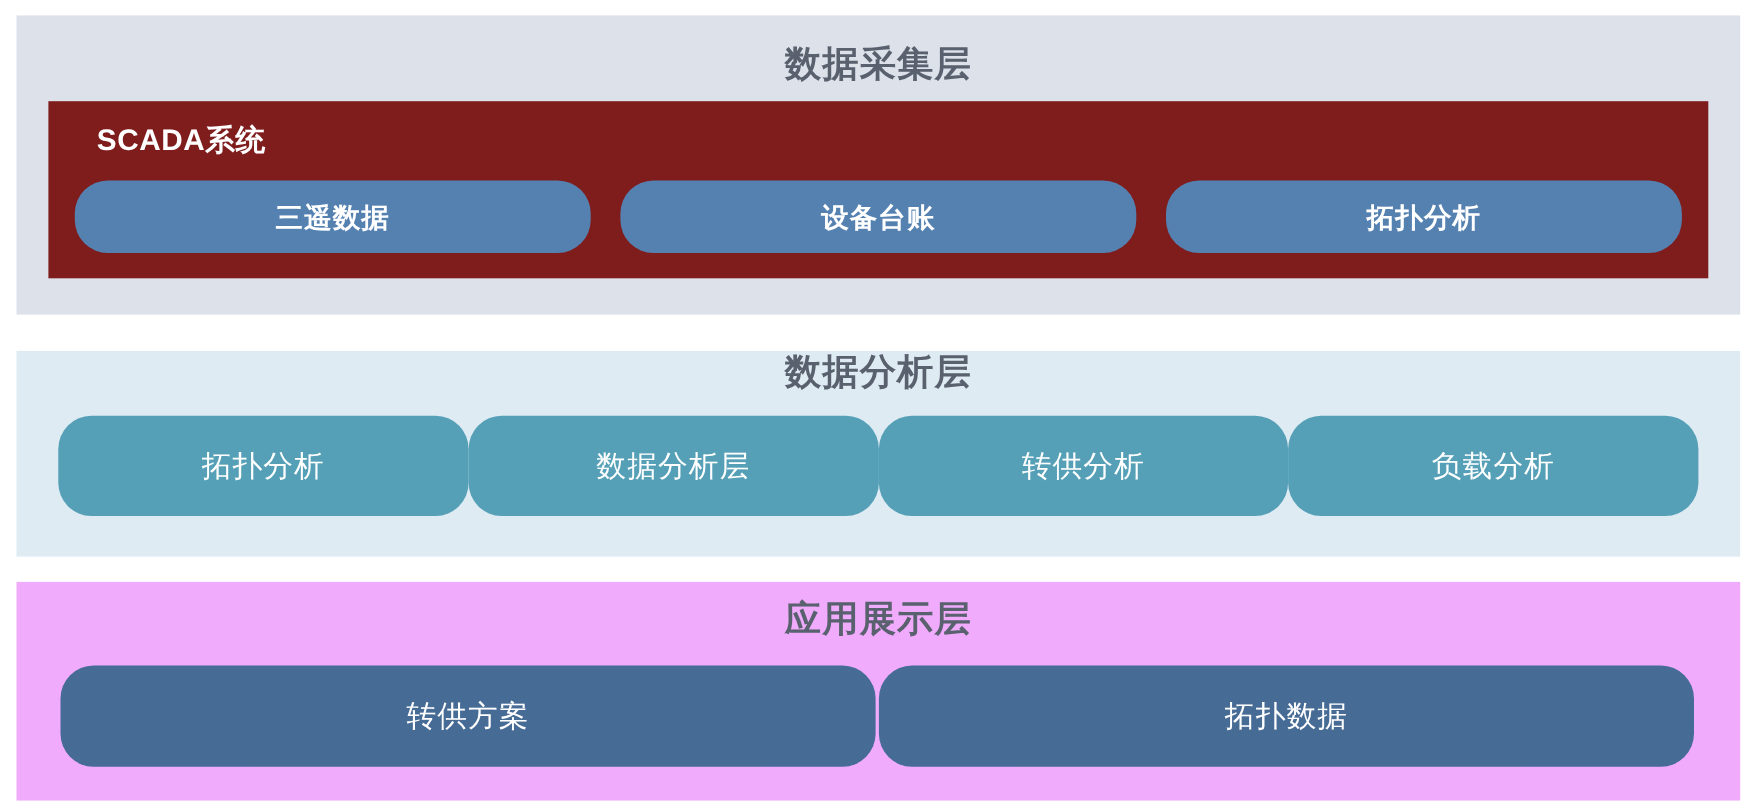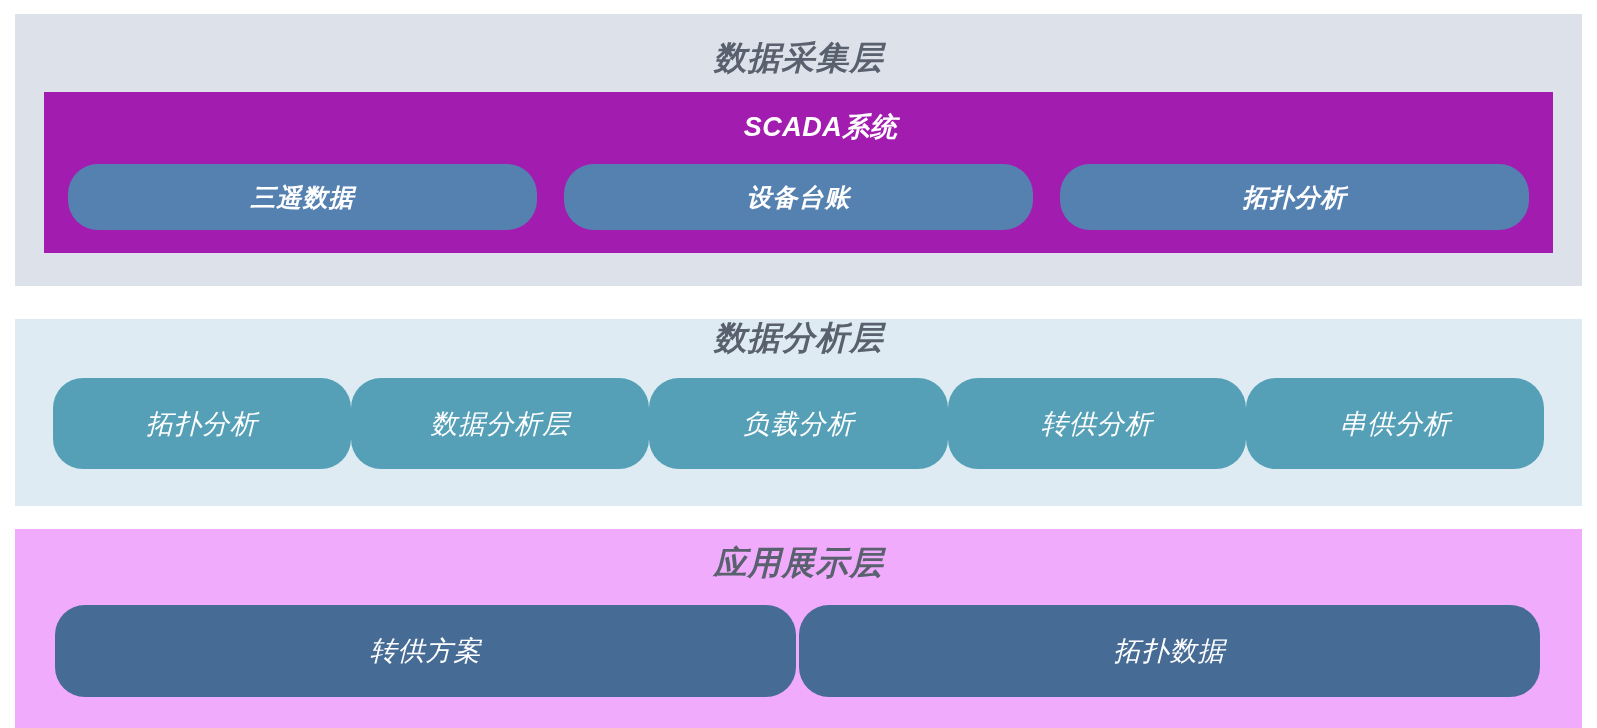--- a/index.html
+++ b/index.html
@@ -5,21 +5,20 @@
   * { margin: 0; padding: 0; box-sizing: border-box; }
   html, body { background: #ffffff; }
   body { font-family: "Liberation Sans", sans-serif; }
   .page {
     position: relative;
     width: 1597px;
     height: 728px;
     background: #ffffff;
     padding: 14px 15px 0;
     overflow: hidden;
-    font-style: italic;
   }
   .layer { width: 1567px; }
   .layer-collect  { height: 272px; background: #dce1ea; }
   .layer-analysis { height: 187px; background: #deebf3; margin-top: 33px; }
   .layer-app      { height: 230px; background: #f0abfc; margin-top: 23px; }
 
   .layer-title {
     text-align: center;
     font-size: 33px;
     line-height: 38px;
@@ -27,22 +26,21 @@
     color: #5a616e;
     letter-spacing: 1px;
   }
   .layer-collect  .layer-title { padding-top: 25px; }
   .layer-analysis .layer-title { }
   .layer-app      .layer-title { padding-top: 15px; }
 
   .scada-box {
     margin: 15px 29px 0 29px;
     height: 161px;
-    background: #a21caf;
-    text-align: center;
+    background: #7f1d1d;
   }
   .scada-label {
     color: #ffffff;
     font-weight: bold;
     font-size: 27px;
     line-height: 36px;
     padding: 17px 0 0 44px;
     letter-spacing: 0.5px;
   }
   .row {
@@ -105,23 +103,22 @@
         <div class="box scada-item">拓扑分析</div>
       </div>
     </div>
   </section>
 
   <section class="layer layer-analysis">
     <h2 class="layer-title">数据分析层</h2>
     <div class="row analysis-row">
       <div class="box analysis-item">拓扑分析</div>
       <div class="box analysis-item">数据分析层</div>
+      <div class="box analysis-item">转供分析</div>
       <div class="box analysis-item">负载分析</div>
-      <div class="box analysis-item">转供分析</div>
-      <div class="box analysis-item">串供分析</div>
     </div>
   </section>
 
   <section class="layer layer-app">
     <h2 class="layer-title">应用展示层</h2>
     <div class="row plan-row">
       <div class="box plan-item">转供方案</div>
       <div class="box plan-item">拓扑数据</div>
     </div>
   </section>

